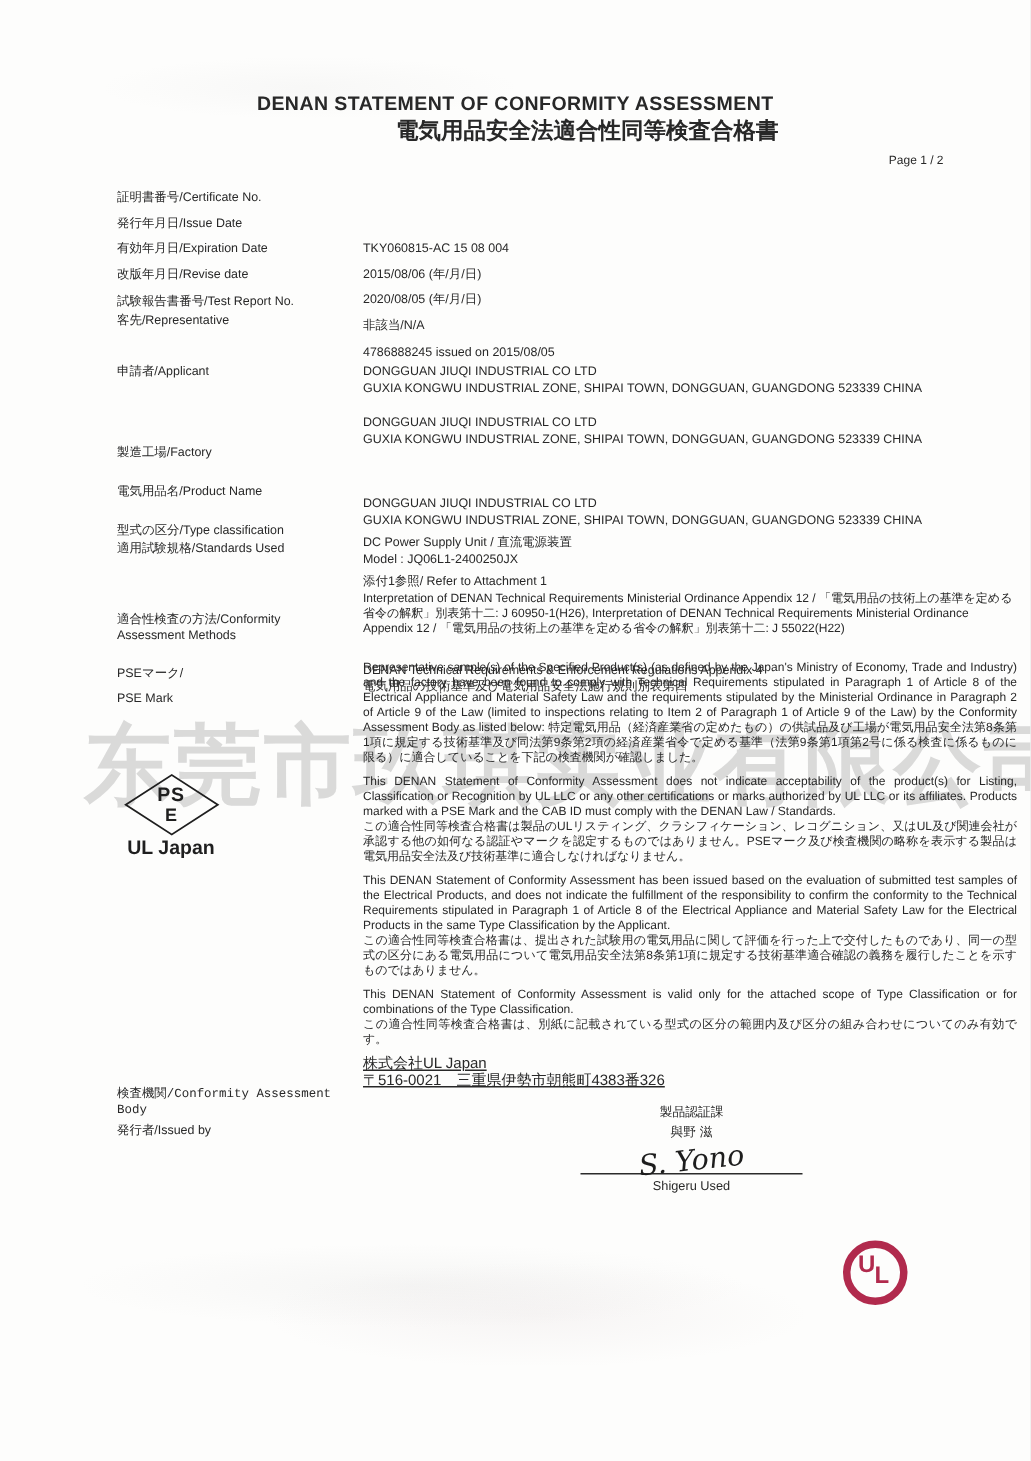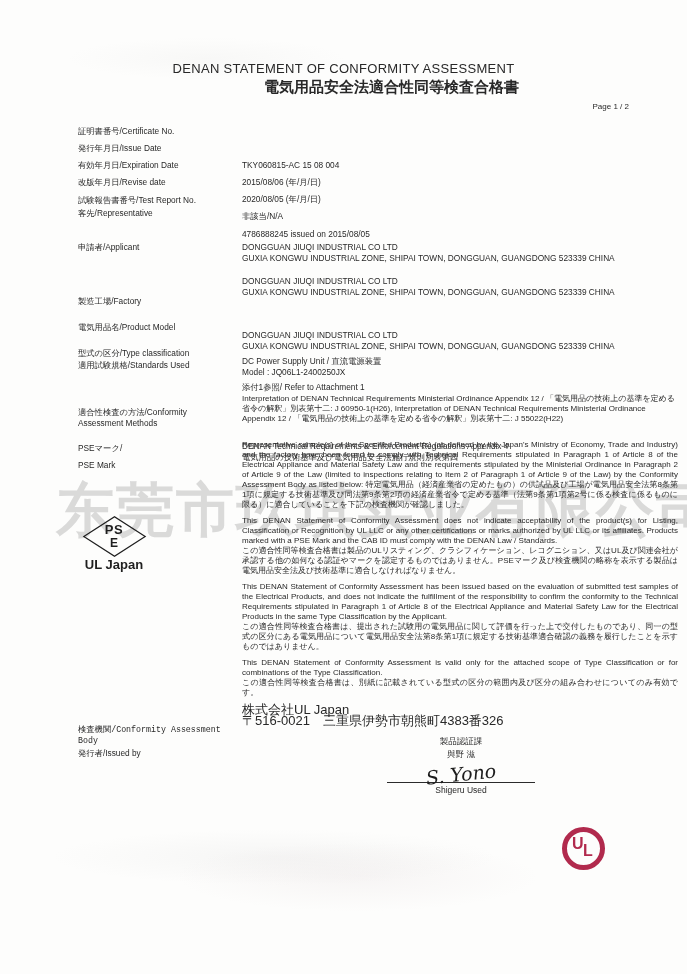--- a/index.html
+++ b/index.html
@@ -12,32 +12,32 @@
       #fdfdfc;
     font-family:"Liberation Sans", sans-serif; color:#282828; overflow:hidden;
   }
   .watermark{
     position:absolute; top:472px; left:56px; z-index:0;
     font-family:"DejaVu Sans", sans-serif; font-weight:bold;
     font-size:58px; letter-spacing:2px; white-space:nowrap;
     color:rgba(160,160,160,0.38);
   }
   .title-en{position:absolute; top:61px; left:0; width:100%; text-align:center;
-    font-weight:normal; font-size:13px; letter-spacing:0.3px; z-index:1;}
+    font-weight:bold; font-size:13px; letter-spacing:0.3px; z-index:1;}
   .title-ja{position:absolute; top:78px; left:0; width:100%; text-align:center;
     font-weight:bold; font-size:15px; z-index:1;padding-left:48px;}
   .page-num{position:absolute; top:102px; right:58px; font-size:8px; z-index:1;}
   .row{position:absolute; left:78px; width:600px; display:flex; z-index:1;}
   .row .lbl{flex:none; width:164px; font-size:8.3px; line-height:11px; white-space:pre-line;}
   .row .val{flex:1; font-size:8.3px; line-height:11px; white-space:pre-line;margin-top:34px;}
   .abs-lbl{position:absolute; left:78px; width:164px; font-size:8.3px; line-height:11px;
     white-space:pre-line; z-index:1;}
   .right-col{position:absolute; left:242px; top:440px; width:436px; z-index:1;}
   .right-col p{margin:0 0 6px 0; font-size:8px; line-height:10px; white-space:pre-line; text-align:justify;}
-  .cab-val{margin-top:1px; font-size:13px; line-height:11px; white-space:pre-line;}
+  .cab-val{margin-top:1px; font-size:10px; line-height:11px; white-space:pre-line;text-decoration:underline;}
   .sig-block{margin-top:9px; margin-left:138px; width:162px; text-align:center;}
   .sig-dept{font-size:8.5px; line-height:13px;}
   .sig-name-ja{font-size:8.5px; line-height:13px;}
   .sig-script{font-family:"DejaVu Serif", serif; font-style:italic; font-size:19px;
     transform:rotate(-6deg); margin-top:1px; height:24px; line-height:24px; color:#1d1d1d;}
   .sig-line{width:148px; margin:-4px auto 0 auto; border-bottom:1.5px solid #2b2b2b;}
   .sig-name-en{font-size:8.5px; line-height:12px; margin-top:1px;}
   .pse-wrap{position:absolute; left:70px; top:505px; width:100px; height:80px; z-index:1;}
   .pse-diamond{position:absolute; left:30px; top:17px; width:27px; height:27px;
     border:1.7px solid #1f1f1f; transform:scaleX(1.55) rotate(45deg);}
@@ -93,21 +93,21 @@
     <div class="lbl">申請者/Applicant</div>
     <div class="val">DONGGUAN JIUQI INDUSTRIAL CO LTD
 GUXIA KONGWU INDUSTRIAL ZONE, SHIPAI TOWN, DONGGUAN, GUANGDONG 523339 CHINA</div>
   </div>
   <div class="row" style="top:296px">
     <div class="lbl">製造工場/Factory</div>
     <div class="val">DONGGUAN JIUQI INDUSTRIAL CO LTD
 GUXIA KONGWU INDUSTRIAL ZONE, SHIPAI TOWN, DONGGUAN, GUANGDONG 523339 CHINA</div>
   </div>
   <div class="row" style="top:322px">
-    <div class="lbl">電気用品名/Product Model</div>
+    <div class="lbl">電気用品名/Product Name</div>
     <div class="val">DC Power Supply Unit / 直流電源装置
 Model : JQ06L1-2400250JX</div>
   </div>
   <div class="row" style="top:348px">
     <div class="lbl">型式の区分/Type classification</div>
     <div class="val">添付1参照/ Refer to Attachment 1</div>
   </div>
   <div class="row" style="top:360px">
     <div class="lbl">適用試験規格/Standards Used</div>
     <div class="val" style="font-size:8px; line-height:10px;">Interpretation of DENAN Technical Requirements Ministerial Ordinance Appendix 12 / 「電気用品の技術上の基準を定める省令の解釈」別表第十二: J 60950-1(H26), Interpretation of DENAN Technical Requirements Ministerial Ordinance Appendix 12 / 「電気用品の技術上の基準を定める省令の解釈」別表第十二: J 55022(H22)</div>

